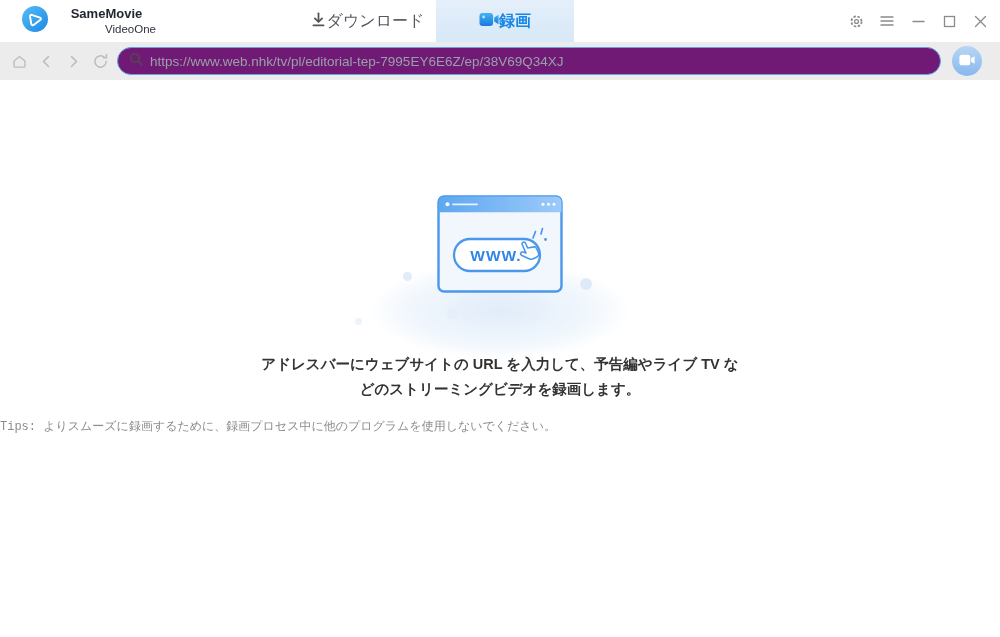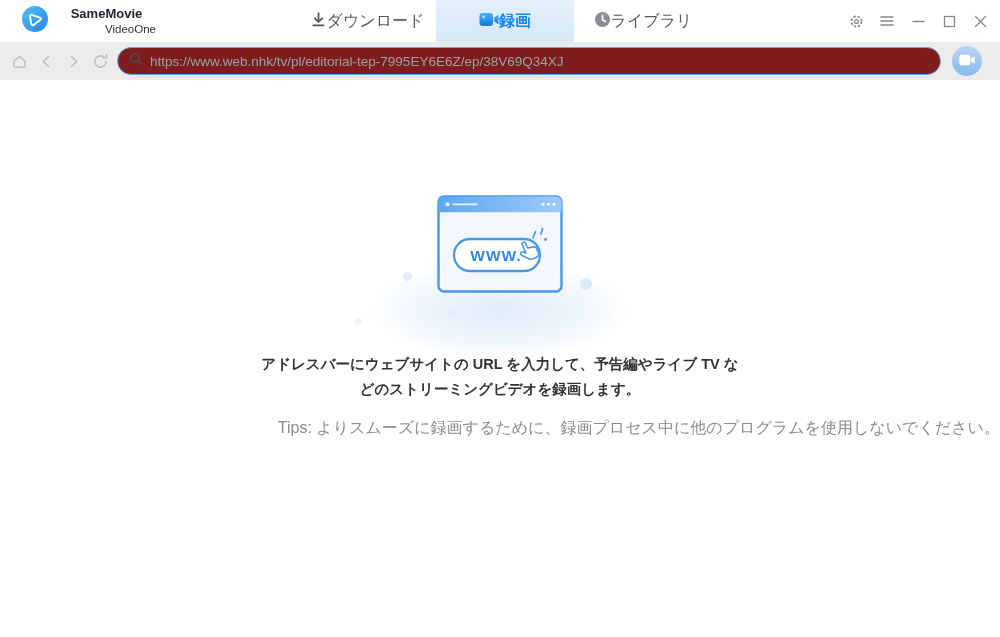--- a/index.html
+++ b/index.html
@@ -19,21 +19,21 @@
   .tab.active { background: linear-gradient(#e4effa, #d7e8f8); color: #1787e8; font-weight: bold; }
 
   .win-controls { position: absolute; right: 12px; top: 0; height: 42px; display: flex; align-items: center; gap: 15px; }
   .wc-btn { width: 16px; height: 16px; display: flex; align-items: center; justify-content: center; cursor: pointer; }
 
   
   .toolbar { position: absolute; top: 42px; left: 0; right: 0; height: 38px; background: #ececec;
              display: flex; align-items: center; }
   .nav-icons { display: flex; align-items: center; gap: 7px; padding: 0 7px 0 9px; }
   .nav-btn { width: 20px; height: 20px; display: flex; align-items: center; justify-content: center; cursor: pointer; }
-  .url-bar { flex: 1; height: 28px; background: #7f1d1d; border: 1.5px solid #64a3e5; border-radius: 15px;
+  .url-bar { flex: 1; height: 28px; background: #701a75; border: 1.5px solid #64a3e5; border-radius: 15px;
              display: flex; align-items: center; padding: 0 10px 0 11px; margin-right: 11px; }
   .url-input { flex: 1; border: none; outline: none; background: transparent; font-size: 13.5px;
                color: #99a0aa; padding-left: 7px; font-family: "Liberation Sans", sans-serif; caret-color: #222; }
   .record-btn { width: 30px; height: 30px; border-radius: 50%; margin-right: 18px; border: none; cursor: pointer;
                 background: linear-gradient(180deg, #b9d5f4, #87b8ee);
                 display: flex; align-items: center; justify-content: center; flex: 0 0 auto; }
 
   
   .content { position: absolute; top: 80px; left: 0; right: 0; bottom: 0; background: #fff; }
 
@@ -42,22 +42,22 @@
                        rgba(223,235,249,0.95) 0%, rgba(236,244,252,0.75) 52%, rgba(255,255,255,0) 76%); }
   .illu-svg { position: absolute; left: 437px; top: 115px; }
   .dot { position: absolute; border-radius: 50%; }
   .dot-1 { left: 403px; top: 192px; width: 9px;  height: 9px;  background: #e2ecf8; }
   .dot-2 { left: 580px; top: 198px; width: 12px; height: 12px; background: #dfeaf7; }
   .dot-3 { left: 447px; top: 228px; width: 11px; height: 11px; background: #e6eef9; }
   .dot-4 { left: 355px; top: 238px; width: 7px;  height: 7px;  background: #edf3fb; }
 
   .message { position: absolute; top: 272px; left: 50%; transform: translateX(-50%); width: 478px;
              text-align: center; font-size: 14.5px; line-height: 1.7; color: #333; font-weight: bold; }
-  .tips { position: absolute; top: 338px; left: 0; right: 0; text-align: right;
-          font-size: 16px; color: #8c8c8c; }
+  .tips { position: absolute; top: 338px; left: 0; right: 0; text-align: left;
+          font-size: 12px; color: #8c8c8c; font-family: Liberation Mono, monospace; }
 </style>
 </head>
 <body>
 
 <div class="app-window">
 
   <div class="header">
 
     <div class="brand">
       <span>
@@ -100,29 +100,20 @@
               </linearGradient>
             </defs>
             <rect x="0.5" y="1" width="13.6" height="13" rx="3.2" fill="url(#camGrad)"></rect>
             <path d="M15.2 5.4 19.5 2.7v9.6l-4.3-2.7z" fill="url(#camGrad)"></path>
             <circle cx="4.6" cy="5" r="1.4" fill="#b5e4ff"></circle>
           </svg>
         </span>
         <span>録画</span>
       </div>
 
-      <div class="tab">
-        <span>
-          <svg width="17" height="17" viewBox="0 0 18 18">
-            <circle cx="9" cy="9" r="8" fill="#8a8f96"></circle>
-            <path d="M9 4.6V9.2l3.1 1.9" fill="none" stroke="#fff" stroke-width="1.7" stroke-linecap="round"></path>
-          </svg>
-        </span>
-        <span>ライブラリ</span>
-      </div>
     </div>
 
     <div class="win-controls">
       <span class="wc-btn">
         <svg width="15" height="15" viewBox="0 0 16 16">
           <circle cx="8" cy="8" r="2.1" fill="none" stroke="#8a8a8a" stroke-width="1.3"></circle>
           <circle cx="8" cy="8" r="5.4" fill="none" stroke="#8a8a8a" stroke-width="1.9" stroke-dasharray="2.6 1.7"></circle>
         </svg>
       </span>
       <span class="wc-btn">

